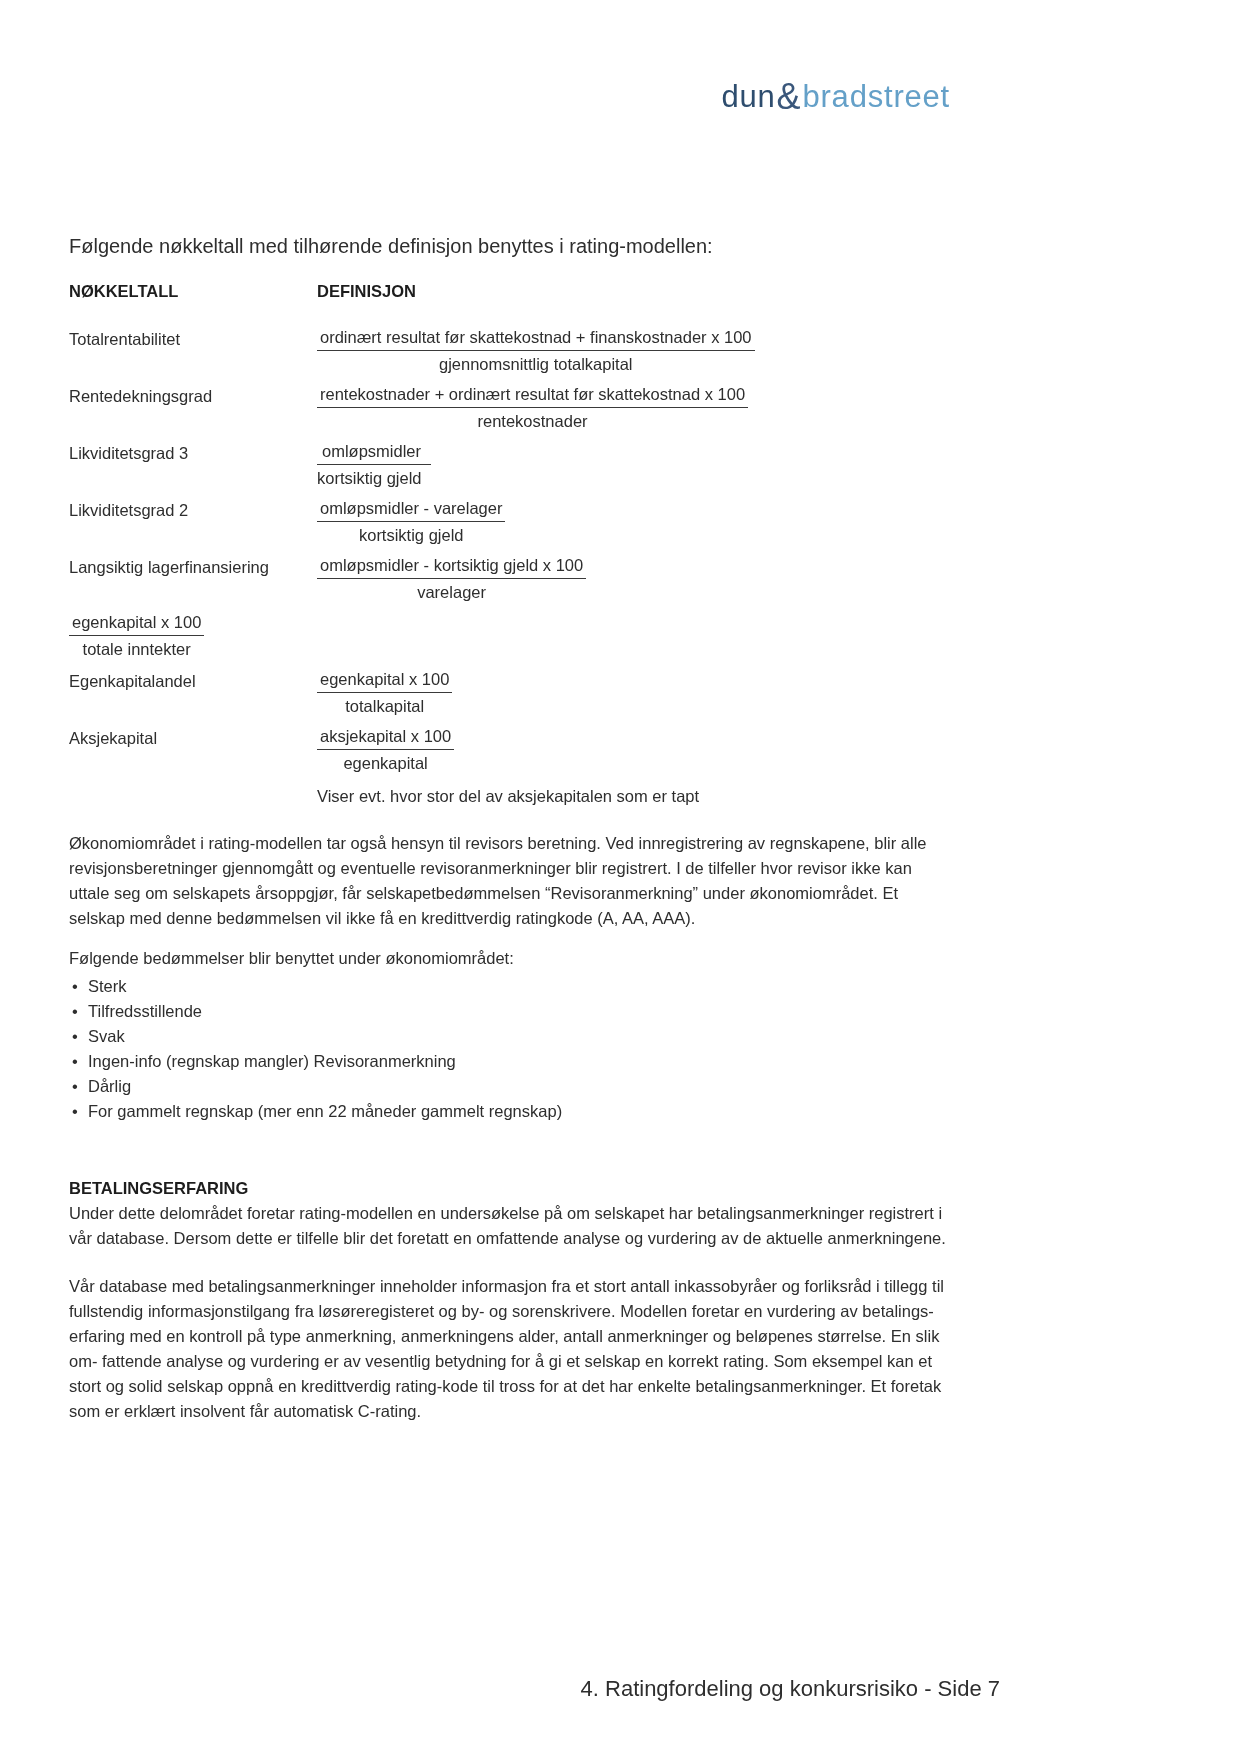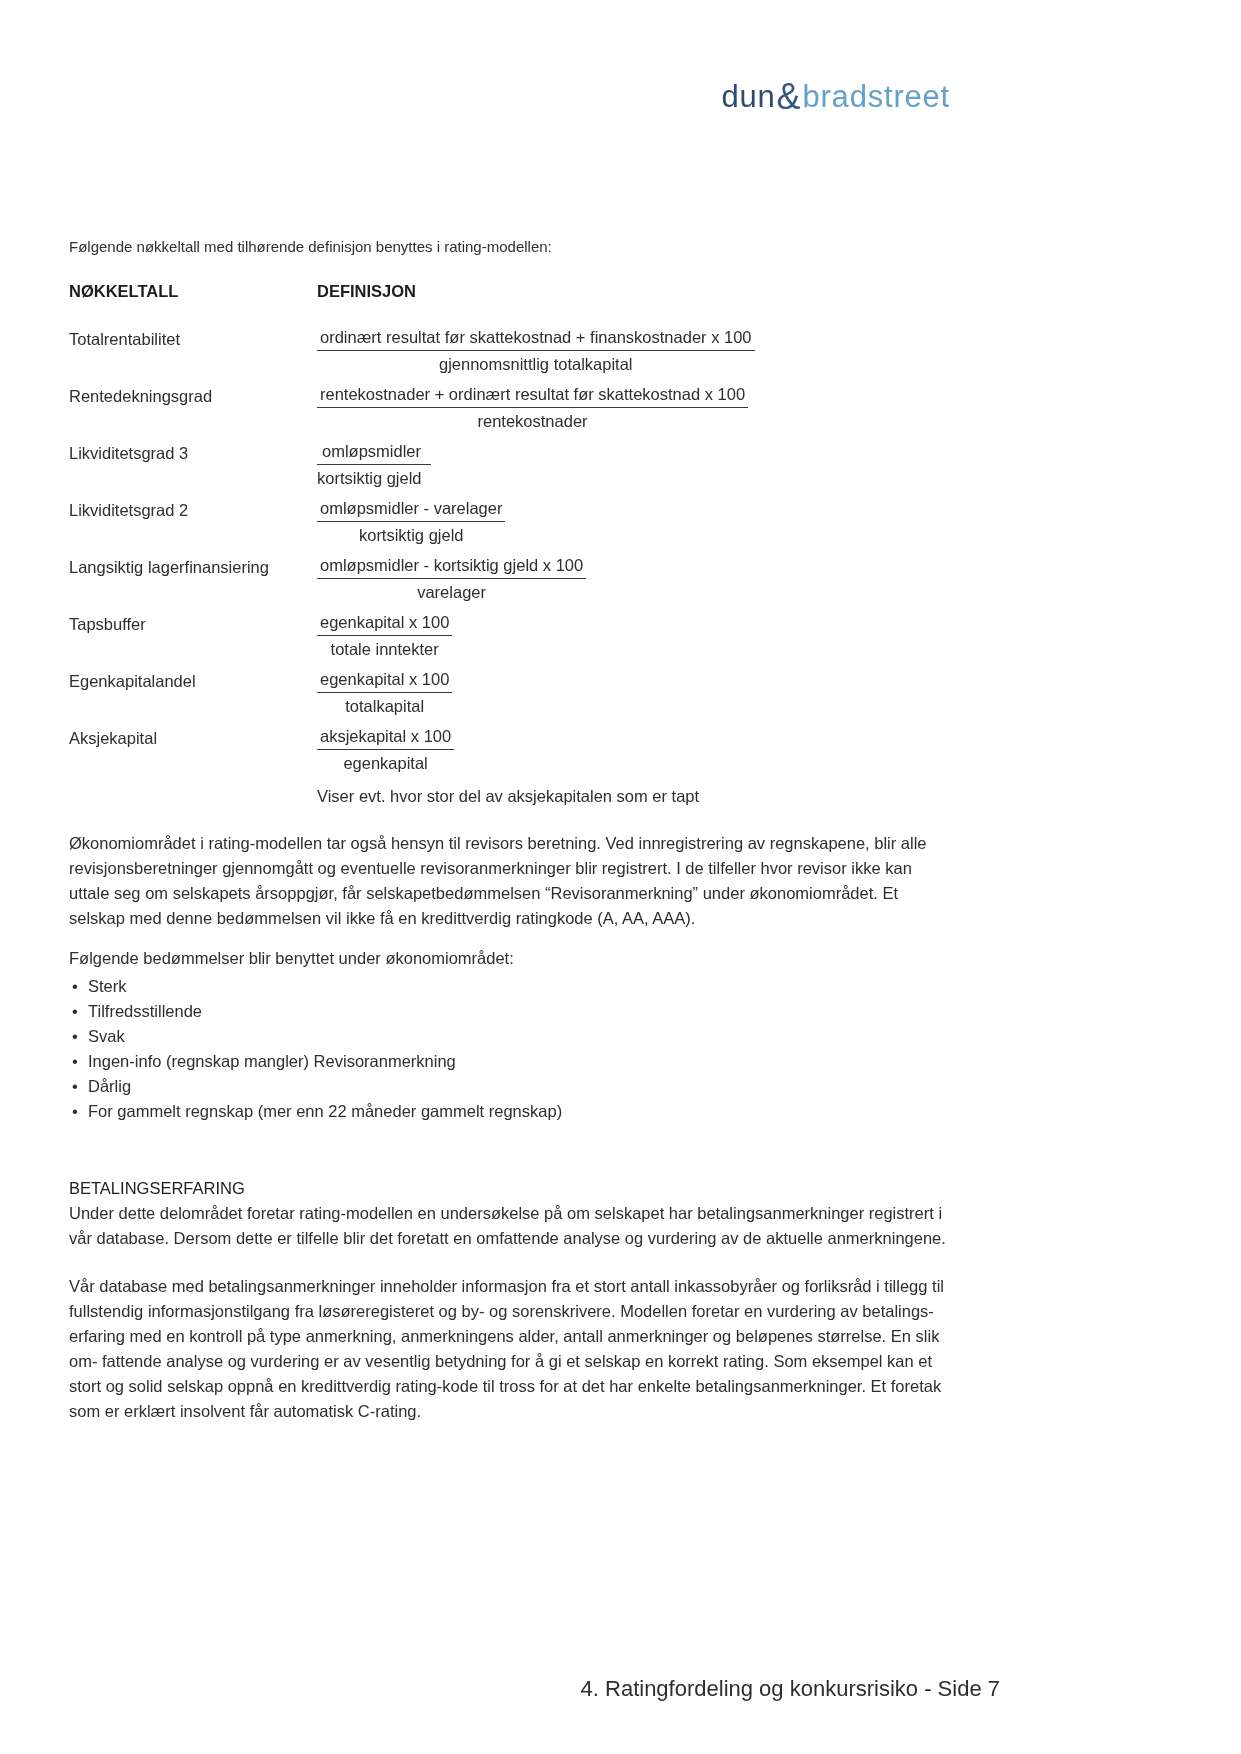--- a/index.html
+++ b/index.html
@@ -18,21 +18,21 @@
     position:absolute;top:74px;left:69px;width:881px;
     text-align:right;
     font-size:31px;letter-spacing:0.8px;
     white-space:nowrap;
   }
   .logo .dun{color:#2e4d6e;}
   .logo .amp{color:#3a577b;font-size:36px;position:relative;top:2px;margin:0 1px;}
   .logo .bradstreet{color:#64a0c8;}
 
   
-  .intro{position:absolute;left:69px;top:234px;width:881px;font-size:15px;line-height:25px;}
+  .intro{position:absolute;left:69px;top:234px;width:881px;font-size:20px;line-height:25px;}
 
   
   .table{position:absolute;left:69px;top:282px;width:881px;font-size:16.5px;}
   .thead{display:grid;grid-template-columns:248px auto;margin-bottom:26px;}
   .thead .h{font-weight:bold;color:#1d1d1d;}
   .trow{display:grid;grid-template-columns:248px auto;margin-bottom:10px;min-height:44px;}
   .tlabel{padding-top:3px;}
   .frac{display:inline-block;text-align:center;line-height:20px;justify-self:start;}
   .frac .num{display:inline-block;border-bottom:1.5px solid #3a3a3a;padding:0 3px 3px 3px;}
   .frac .den{display:block;padding-top:3px;}
@@ -42,21 +42,21 @@
   .tnote .note-text{grid-column:2;}
 
   
   .para{position:absolute;left:69px;width:885px;font-size:16.5px;line-height:25px;}
   .para-economy{top:821px;margin-top:10px;}
   .assessments{top:946px;}
   .assessments .bullets{list-style:none;margin:3px 0 0 0;padding:0;}
   .assessments .bullets li{position:relative;padding-left:19px;line-height:25px;}
   .assessments .bullets li::before{content:"\2022";position:absolute;left:3px;}
   .payment{top:1176px;}
-  .payment .heading{font-weight:normal;color:#1d1d1d;line-height:25px;margin:0 0 0 0;}
+  .payment .heading{font-weight:bold;color:#1d1d1d;line-height:25px;margin:0 0 0 0;}
   .payment .p1{margin:0 0 14px 0;}
   .payment .p2{margin:23px 0 0 0;}
 
   
   .footer{
     position:absolute;left:0;top:1676px;width:1241px;
     box-sizing:border-box;padding-right:241px;
     text-align:right;font-size:22px;color:#2e2e2e;
   }
 </style>
@@ -111,21 +111,20 @@
 
     <div class="trow">
       <div class="tlabel">Langsiktig lagerfinansiering</div>
       <div class="frac">
         <span class="num">omløpsmidler - kortsiktig gjeld x 100</span>
         <span class="den">varelager</span>
       </div>
     </div>
 
     <div class="trow">
-      <div class="tlabel">Tapsbuffer</div>
       <div class="frac">
         <span class="num">egenkapital x 100</span>
         <span class="den">totale inntekter</span>
       </div>
     </div>
 
     <div class="trow">
       <div class="tlabel">Egenkapitalandel</div>
       <div class="frac">
         <span class="num">egenkapital x 100</span>

